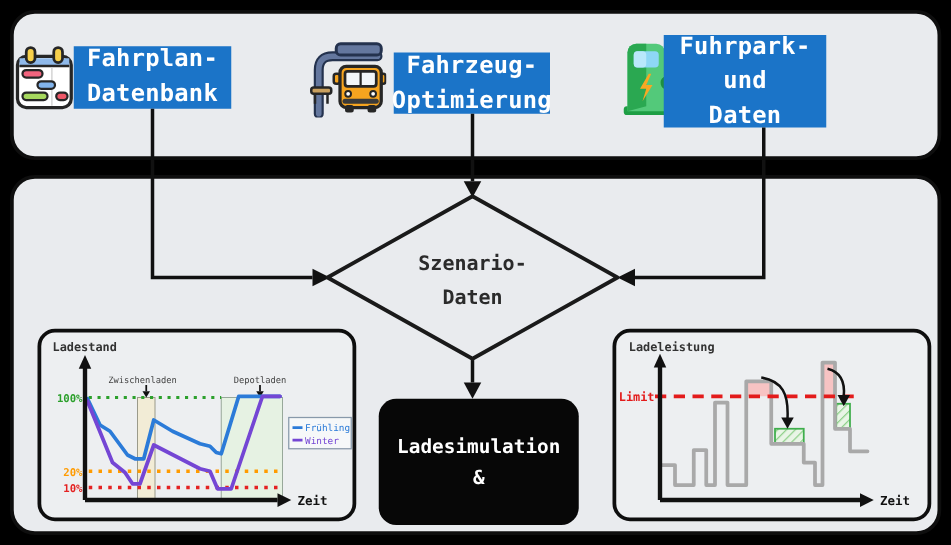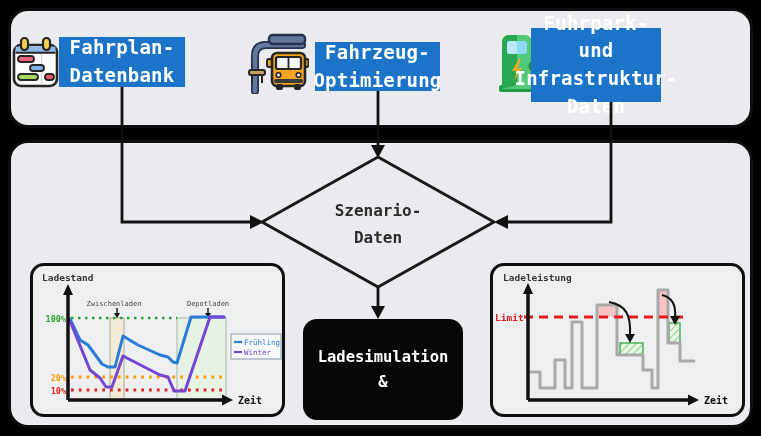--- a/index.html
+++ b/index.html
@@ -86,21 +86,20 @@
   <div class="bluebox" style="left:59px;top:37px;width:126px;height:50px;">
     <span class="lbl-line">Fahrplan-</span>
     <span class="lbl-line">Datenbank</span>
   </div>
   <div class="bluebox" style="left:315px;top:42px;width:125px;height:49px;">
     <span class="lbl-line">Fahrzeug-</span>
     <span class="lbl-line">Optimierung</span>
   </div>
   <div class="bluebox" style="left:531px;top:28px;width:130px;height:74px;">
     <span class="lbl-line">Fuhrpark- und</span>
-    <span class="lbl-line">Infrastruktur-</span>
     <span class="lbl-line">Daten</span>
   </div>
 
   <svg class="overlay" width="761" height="436" viewBox="0 0 761 436">
     <path d="M122,87 V222 H250" fill="none" stroke="#111" stroke-width="2.8"></path>
     <polygon points="250,215 250,229 264,222" fill="#111"></polygon>
     <path d="M378,91 V145" fill="none" stroke="#111" stroke-width="2.8"></path>
     <polygon points="371,145 385,145 378,158" fill="#111"></polygon>
     <path d="M611,102 V222 H508" fill="none" stroke="#111" stroke-width="2.8"></path>
     <polygon points="508,215 508,229 494,222" fill="#111"></polygon>

